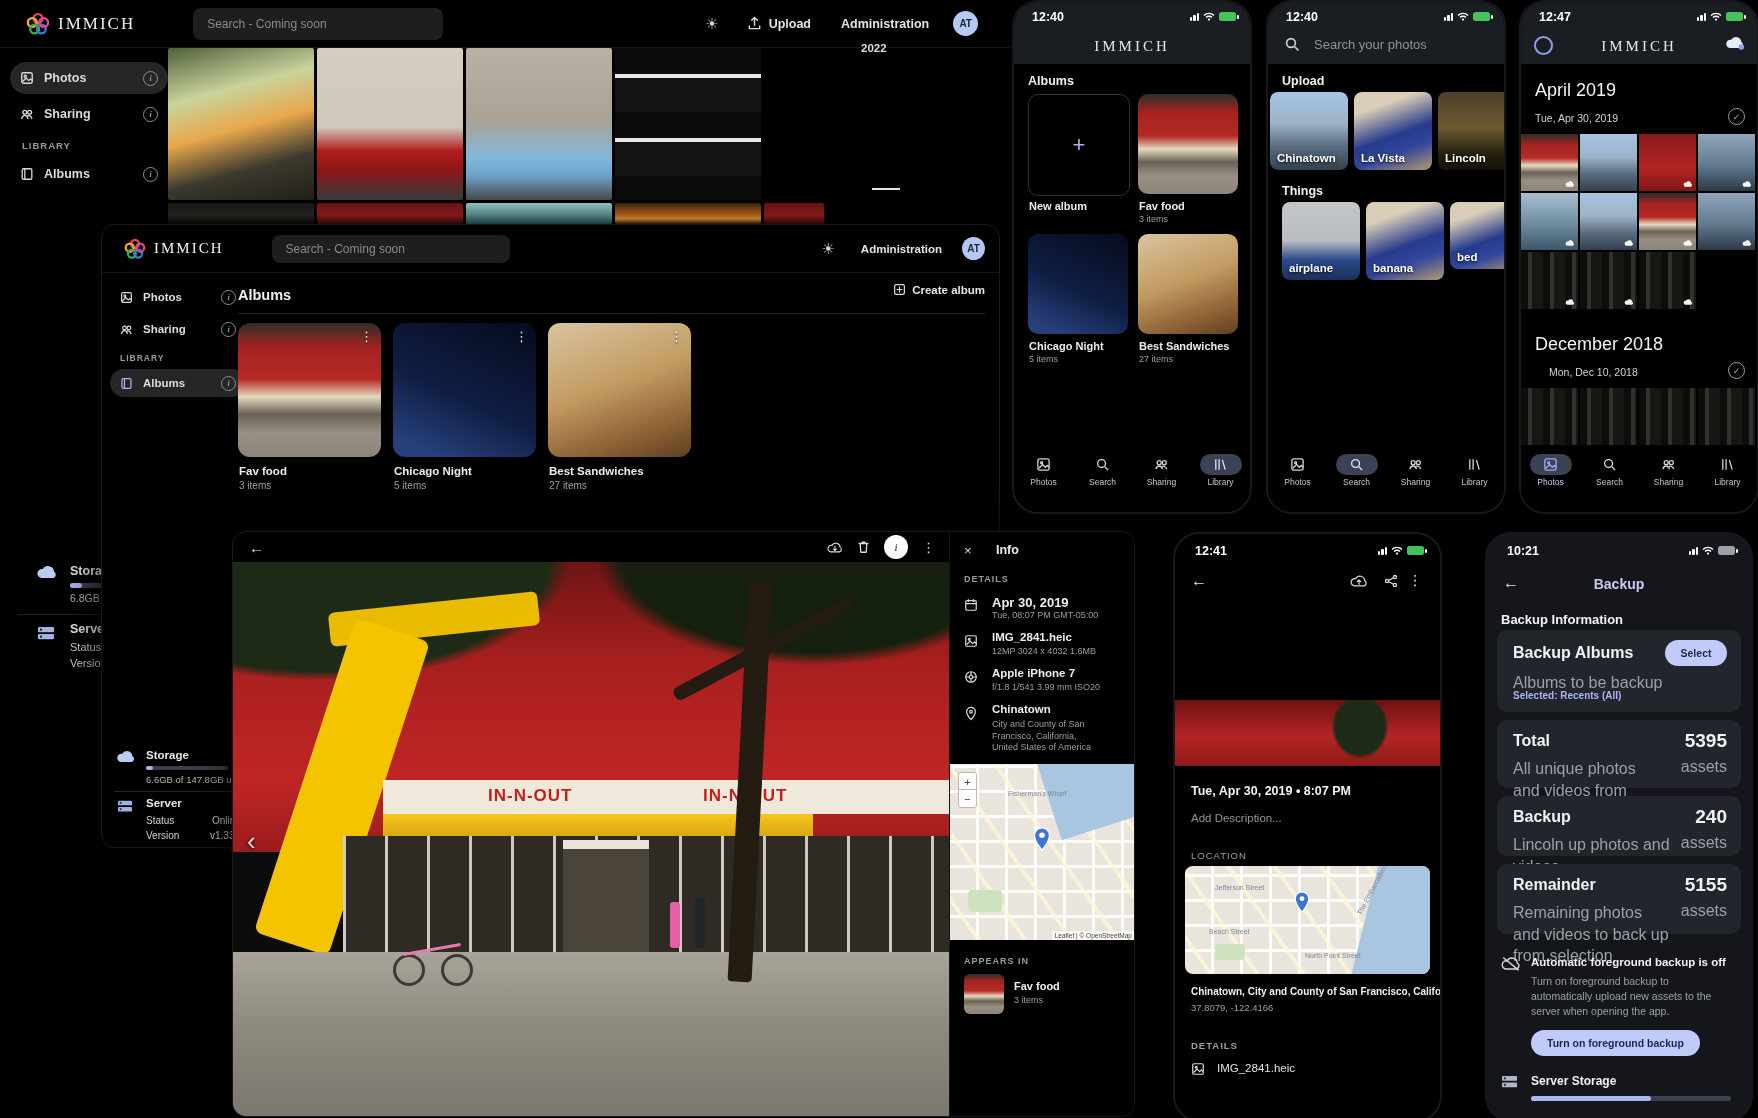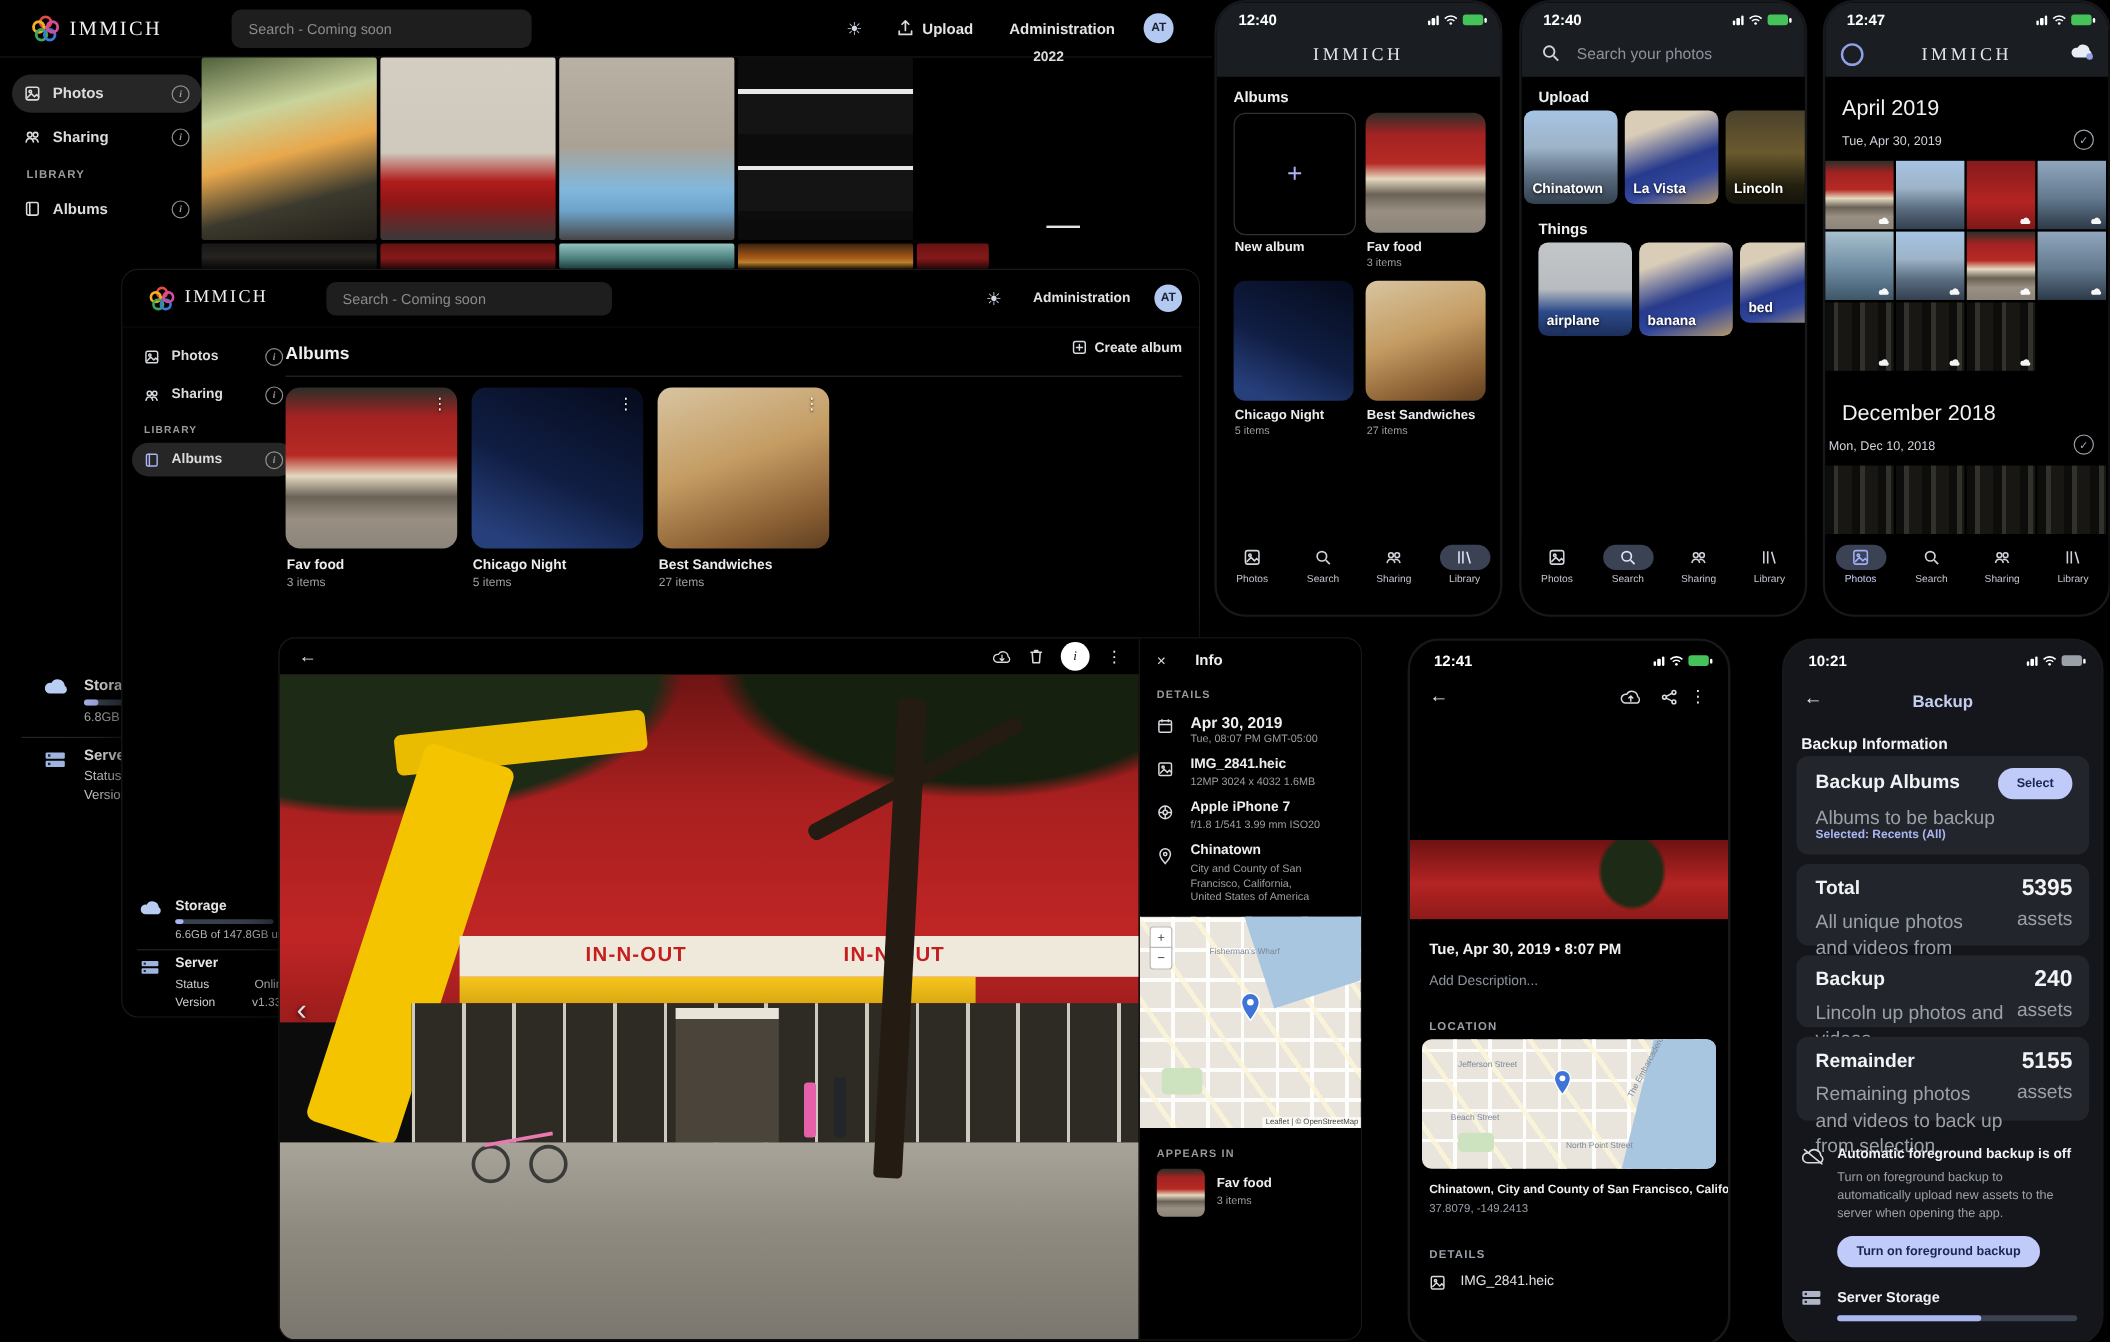--- a/index.html
+++ b/index.html
@@ -667,21 +667,21 @@
     <div class="mthumb g-win" style="left:118px;top:250px;width:57px;height:57px">
         <span class="cloudbadge">
           <svg width="10" height="8" viewBox="0 0 22 16">
             <path d="M6 14a4.5 4.5 0 1 1 .8-8.9A6 6 0 0 1 18 7.5 3.6 3.6 0 0 1 17.4 14z" fill="#fff"></path>
           </svg>
         </span>
       </div>
   </div>
 
   <span class="abs" style="left:14px;top:332px;font-size:18px;font-weight:500;color:#f2f2f2">December 2018</span>
-  <span class="abs" style="left:3px;top:364px;font-size:10.5px;color:#cfd3da">Mon, Dec 10, 2018</span>
+  <span class="abs" style="left:28px;top:364px;font-size:10.5px;color:#cfd3da">Mon, Dec 10, 2018</span>
   <span class="chk abs" style="right:12px;top:360px">✓</span>
 
   <div>
     <div class="mthumb g-win" style="left:0;top:386px;width:57px;height:57px"></div>
     <div class="mthumb g-win" style="left:59px;top:386px;width:57px;height:57px"></div>
     <div class="mthumb g-win" style="left:118px;top:386px;width:57px;height:57px"></div>
     <div class="mthumb g-win" style="left:177px;top:386px;width:57px;height:57px"></div>
   </div>
 
   <nav class="mnav">
@@ -764,37 +764,37 @@
     </span>
   <span class="abs" style="right:18px;top:38px;font-size:14px;color:#e8e8e8">⋮</span>
 
   <div class="abs" style="left:0;top:166px;width:265px;height:66px;background:linear-gradient(180deg,#6e1212,#b42424 55%,#8e1a1a)">
     <div class="abs" style="left:150px;top:0;width:70px;height:66px;background:radial-gradient(ellipse at 50% 40%,#1d2a16 0 50%,transparent 58%)"></div>
   </div>
 
   <span class="abs" style="left:16px;top:250px;font-size:12.5px;font-weight:700;color:#f2f2f2">Tue, Apr 30, 2019 • 8:07 PM</span>
   <span class="abs" style="left:16px;top:278px;font-size:11.5px;color:#8d939c">Add Description...</span>
 
-  <span class="abs" style="left:16px;top:316px;font-size:9.5px;letter-spacing:1px;color:#9aa0a8;font-weight:700">LOCATION</span>
+  <span class="abs" style="left:16px;top:316px;font-size:9.5px;letter-spacing:1px;color:#9aa0a8;font-weight:400">LOCATION</span>
   <div class="map" style="left:10px;top:332px;width:245px;height:108px;border-radius:8px">
     <div class="streets"></div>
     <div class="diag"></div>
     <div class="water" style="right:-26px;top:-20px;width:90px;height:150px;transform:rotate(14deg)"></div>
     <div class="park" style="left:30px;bottom:14px;width:30px;height:16px"></div>
     <span class="maplbl" style="right:30px;top:20px;transform:rotate(-62deg)">The Embarcadero</span>
     <span class="maplbl" style="left:30px;top:18px">Jefferson Street</span>
     <span class="maplbl" style="left:24px;top:62px">Beach Street</span>
     <span class="maplbl" style="left:120px;top:86px">North Point Street</span>
     <svg class="abs" style="left:108px;top:24px" width="18" height="24" viewBox="0 0 16 20">
         <path d="M8 1a6 6 0 0 1 6 6c0 4.4-6 12-6 12S2 11.4 2 7a6 6 0 0 1 6-6z" fill="#3f74d6" stroke="#fff" stroke-width="1"></path>
         <circle cx="8" cy="7" r="2.2" fill="#fff"></circle>
       </svg>
   </div>
   <span class="abs" style="left:16px;top:452px;font-size:10px;font-weight:700;color:#f0f0f0;white-space:nowrap">Chinatown, City and County of San Francisco, California</span>
-  <span class="abs" style="left:16px;top:468px;font-size:9.5px;color:#9aa0a8">37.8079, -149.2413</span>
+  <span class="abs" style="left:16px;top:468px;font-size:9.5px;color:#9aa0a8">37.8079, -122.4166</span>
 
   <span class="abs" style="left:16px;top:506px;font-size:9.5px;letter-spacing:1px;color:#9aa0a8;font-weight:700">DETAILS</span>
   <svg class="abs" style="left:16px;top:528px" width="14" height="14" viewBox="0 0 16 16">
       <g stroke="#d7dade" stroke-width="1.4" fill="none">
         <rect x="2" y="2" width="12" height="12" rx="1.5"></rect>
         <circle cx="6" cy="6" r="1.1"></circle>
         <path d="M3 12l4-4 3 3 2-2 2 2"></path>
       </g>
     </svg>
   <span class="abs" style="left:42px;top:528px;font-size:11.5px;color:#dfe2e8">IMG_2841.heic</span>

